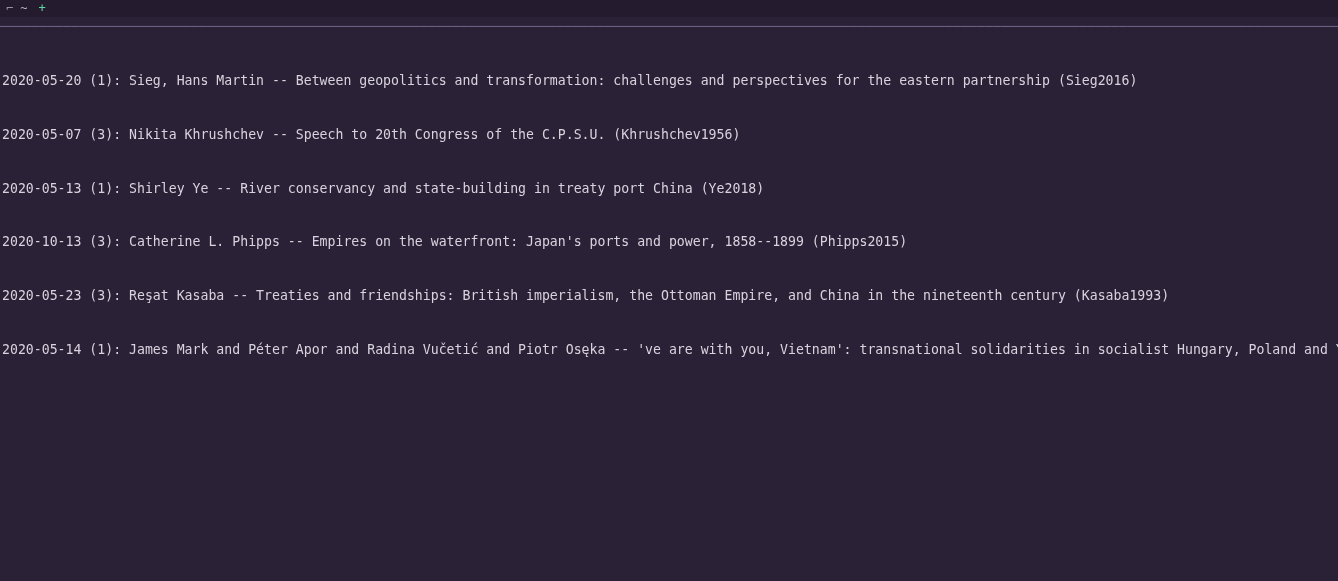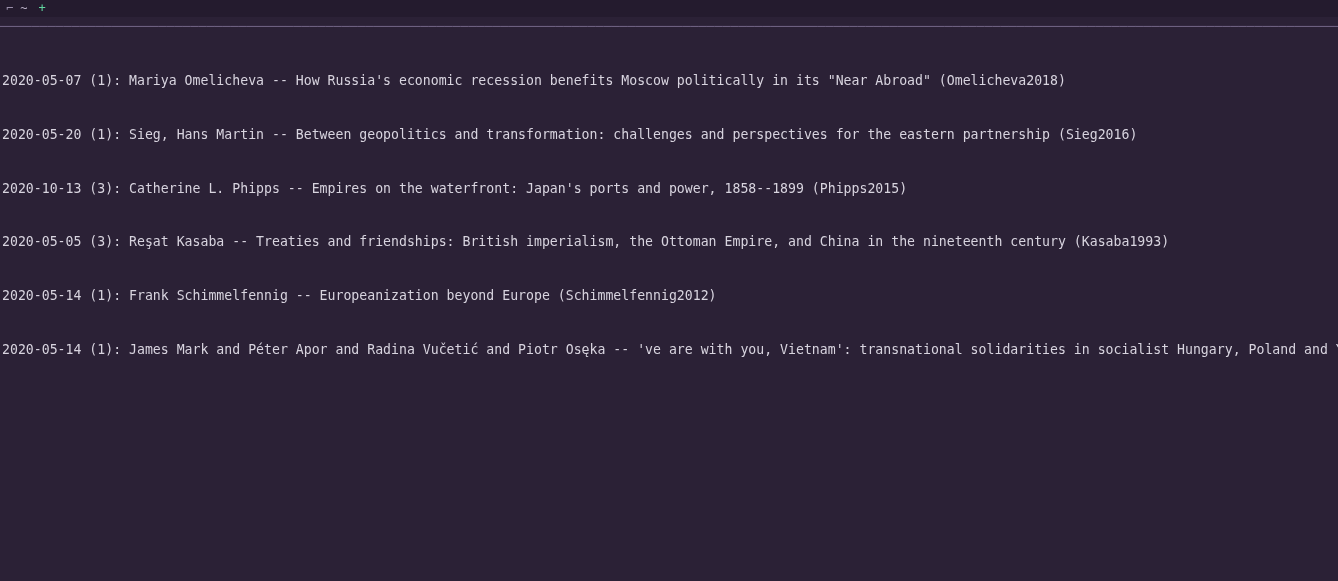--- a/index.html
+++ b/index.html
@@ -85,25 +85,25 @@
     </div>
   </div>
 
   <div class="promptline">
     <span class="rule">─────────────────────────────────────────────────────────────────────────────────────────────────────────────────────────────────────────────────────────────────────────────────────────────────────────────────────────────</span>
     
     
   </div>
 
   <div class="output">
-    <div class="line">2020-05-07 (1): Mariya Omelicheva -- How Russia's economic recession benefits Moscow politically in its "Near Abroad" (Omelicheva2018)</div>
     <div class="line">2020-05-20 (1): Sieg, Hans Martin -- Between geopolitics and transformation: challenges and perspectives for the eastern partnership (Sieg2016)</div>
+    <div class="line">2020-05-07 (3): Nikita Khrushchev -- Speech to 20th Congress of the C.P.S.U. (Khrushchev1956)</div>
+    <div class="line">2020-05-13 (1): Shirley Ye -- River conservancy and state-building in treaty port China (Ye2018)</div>
     <div class="line">2020-10-13 (3): Catherine L. Phipps -- Empires on the waterfront: Japan's ports and power, 1858--1899 (Phipps2015)</div>
-    <div class="line">2020-05-05 (3): Reşat Kasaba -- Treaties and friendships: British imperialism, the Ottoman Empire, and China in the nineteenth century (Kasaba1993)</div>
-    <div class="line">2020-05-14 (1): Frank Schimmelfennig -- Europeanization beyond Europe (Schimmelfennig2012)</div>
+    <div class="line">2020-05-23 (3): Reşat Kasaba -- Treaties and friendships: British imperialism, the Ottoman Empire, and China in the nineteenth century (Kasaba1993)</div>
     <div class="line">2020-05-14 (1): James Mark and Péter Apor and Radina Vučetić and Piotr Osęka -- 've are with you, Vietnam': transnational solidarities in socialist Hungary, Poland and Yugoslavia (Mark2015)</div>
     
     
     
     
     
     
     
     
     

